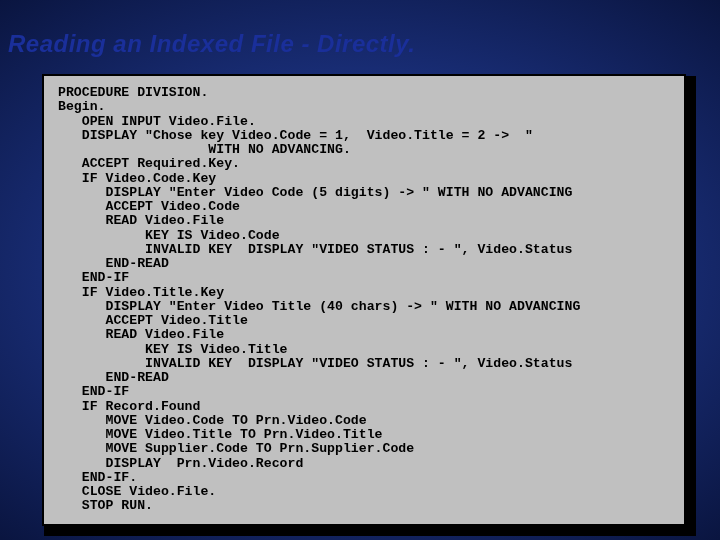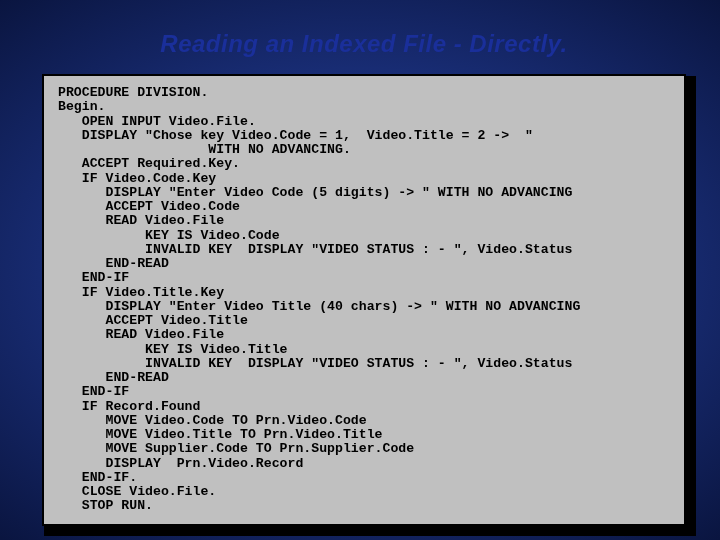--- a/index.html
+++ b/index.html
@@ -2,21 +2,21 @@
 <html><head>
 <meta charset="utf-8">
 <style>
   * { margin: 0; padding: 4px; box-sizing: border-box; }
   html, body { width: 720px; height: 540px; overflow: hidden; }
   body {
     background: radial-gradient(ellipse 900px 600px at 50% 50%, #2a4fb0 0%, #1a2f7a 30%, #0a1540 60%, #000000 100%);
     font-family: Arial, Helvetica, sans-serif;
   }
   .title {
-    text-align: center;
+    text-align: left;
     color: #1a2f9a;
     font-size: 24px;
     font-weight: bold;
     font-style: italic;
     padding: 22px 0 12px 0;
     letter-spacing: 0.5px;
   }
   .code-wrap {
     margin: 0 30px 0 30px;
     position: relative;

